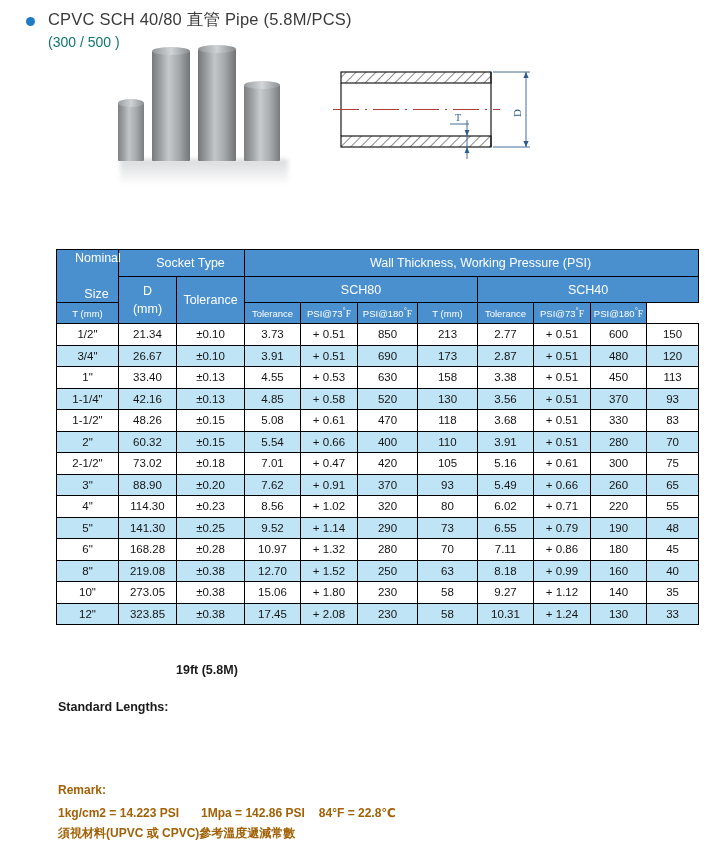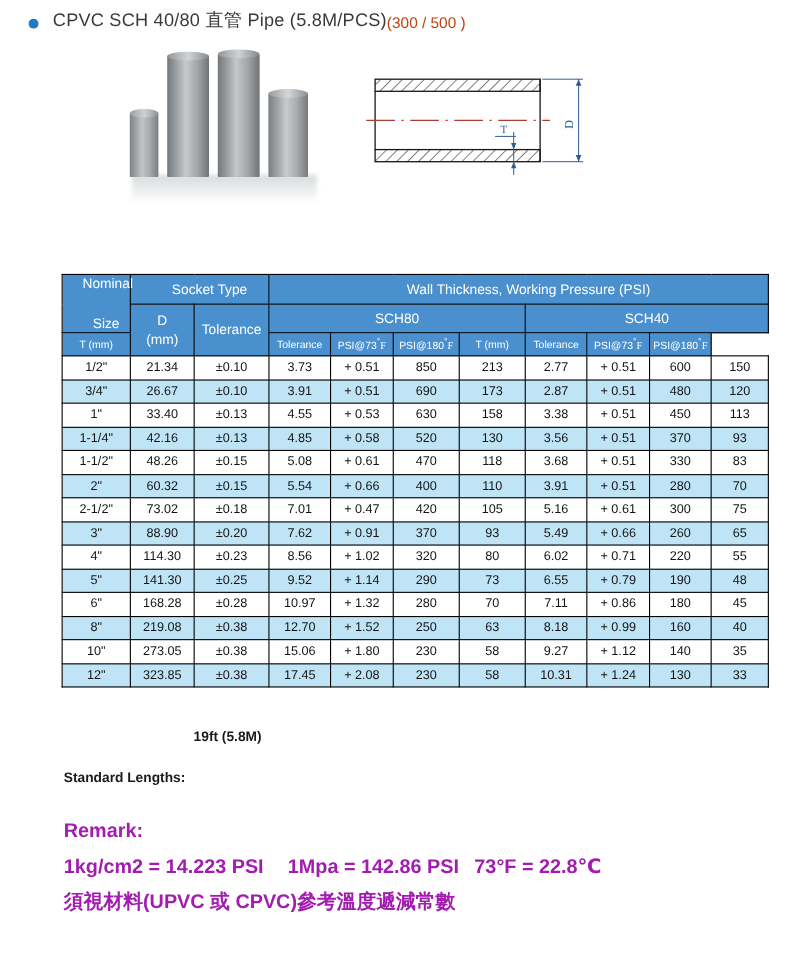--- a/index.html
+++ b/index.html
@@ -11,27 +11,27 @@
     overflow: hidden;
   }
   .page { position: relative; width: 727px; height: 866px; background:#fff; }
 
   
   .title-row { position:absolute; left:26px; top:8px; display:flex; align-items:flex-start; }
   .bullet {
     width:9px; height:9px; border-radius:50%;
     background:#1f7bc4; margin-top:9px; margin-right:13px; flex:none;
   }
-  .title-texts { display:flex; flex-direction:row; }
+  .title-texts { display:flex; flex-direction:column; }
   .title-main {
     font-size:16.5px; color:#3a3a3a; letter-spacing:0.2px;
     line-height:1.35; white-space:nowrap;
   }
   .title-sub {
-    font-size:14px; color:#c2410c; margin-top:3px; line-height:1.3;
+    font-size:14px; color:#0f766e; margin-top:3px; line-height:1.3;
   }
 
   
   .photo { position:absolute; left:118px; top:58px; width:170px; height:135px; }
   .pipe { position:absolute; bottom:32px; border-radius:2px 2px 1px 1px; }
   .pipe .cap {
     position:absolute; left:0; right:0; top:-4px; height:8px;
     border-radius:50%; background:#c9ccce;
   }
   .pipe .body { position:absolute; left:0; right:0; top:0; bottom:0; border-radius:1px; }
@@ -74,21 +74,21 @@
   tbody tr.alt td { background:#bfe4f6; }
   tbody td.c-size { font-size:11.5px; }
 
   
   .specs { position:absolute; left:58px; top:663px; font-size:12.5px; color:#1a1a1a; font-weight:bold; }
   .spec-line { display:flex; margin-bottom:10px; }
   .spec-label { width:118px;margin-top:37px; }
   .spec-value { }
 
   
-  .remark { position:absolute; left:58px; top:740px; font-size:18px; color:#a21caf; font-weight:bold; line-height:1.72; }
+  .remark { position:absolute; left:58px; top:780px; font-size:12px; color:#a16207; font-weight:bold; line-height:1.72; }
   .remark .r-title { margin-bottom:2px; }
   .rk-gap { display:inline-block; width:22px; }
   .rk-gap-s { display:inline-block; width:14px; }
 </style>
 </head>
 <body>
 
 <div class="page">
 
   <div class="title-row">
@@ -389,18 +389,18 @@
   <div class="specs">
     <div class="spec-line">
       <div class="spec-label">Standard Lengths:</div>
       <div class="spec-value">19ft (5.8M)</div>
     </div>
   </div>
 
   <div class="remark">
     <div class="r-title">Remark:</div>
     <div>
-      <span>1kg/cm2 = 14.223 PSI</span><span class="rk-gap"></span><span>1Mpa = 142.86 PSI</span><span class="rk-gap-s"></span><span>73°F  = 22.8℃</span>
+      <span>1kg/cm2 = 14.223 PSI</span><span class="rk-gap"></span><span>1Mpa = 142.86 PSI</span><span class="rk-gap-s"></span><span>84°F  = 22.8℃</span>
     </div>
     <div>須視材料(UPVC 或 CPVC)參考溫度遞減常數</div>
   </div>
 
 </div>
 
 </body></html>

